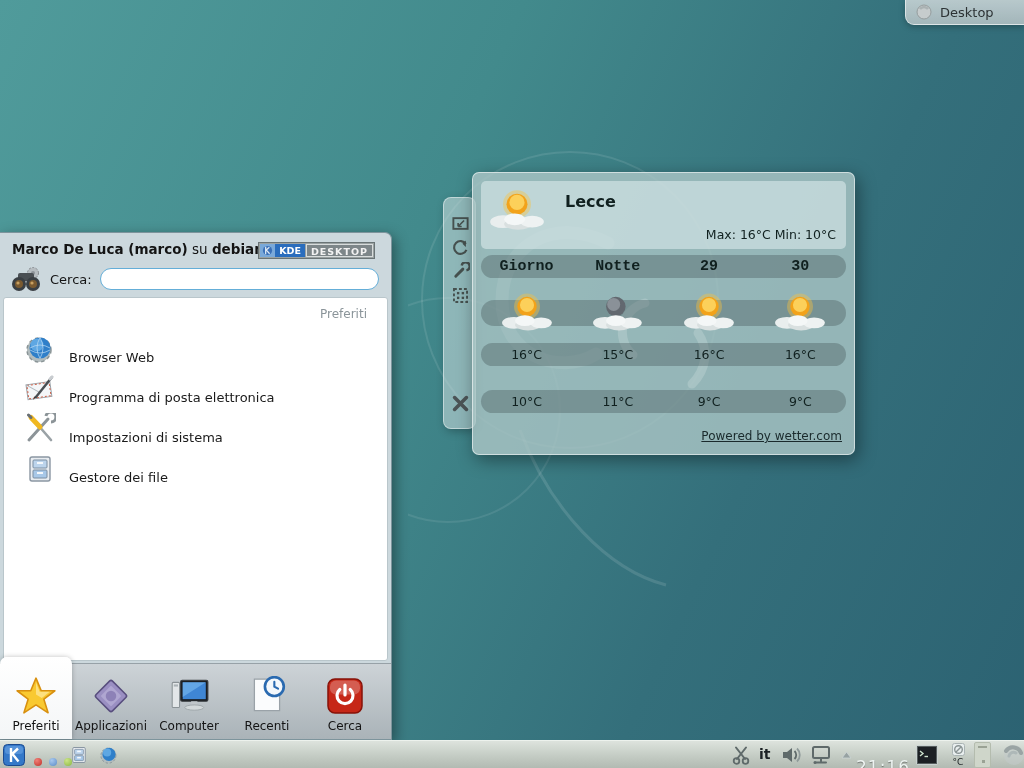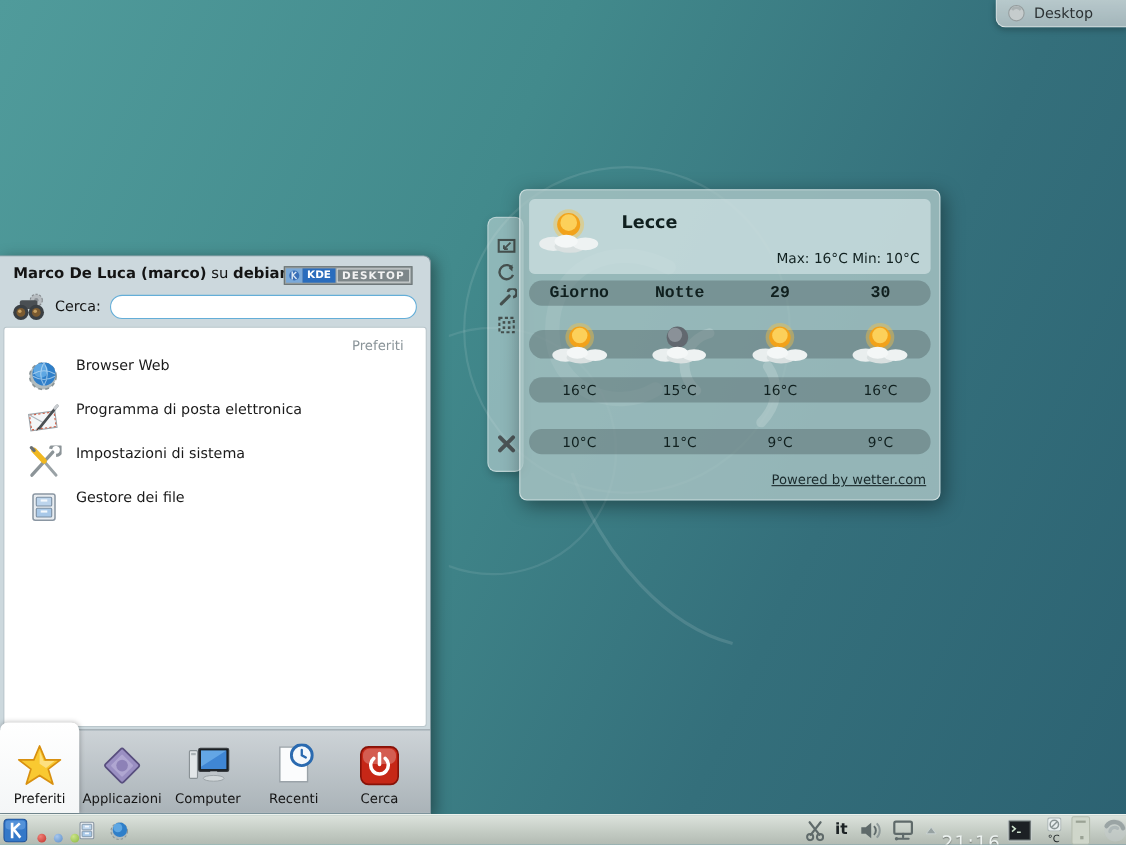--- a/index.html
+++ b/index.html
@@ -60,21 +60,21 @@
   #kickoff .badge .bdesk { background:#7d8689; color:#f2f2f2; font-size:9.5px; font-weight:bold;
     letter-spacing:1px; padding:0 4px; height:13px; line-height:13px; border:1px solid #d8dcdc;
     margin-left:1px; }
   #kickoff .searchrow { display:flex; align-items:center; margin:8px 12px 0 10px; gap:8px; }
   #kickoff .searchrow label { font-size:13px; color:#141414; }
   #kickoff .searchrow input { flex:1; height:22px; border:1.5px solid #64aed8; border-radius:11px;
     background:#fff; outline:none; padding:0 10px; font-size:13px; }
   #kickoff .list { position:absolute; left:3px; right:3px; top:64px; bottom:78px;
     background:#fff; border:1px solid #b9c6cb; border-radius:3px; overflow:hidden; }
   #kickoff .seclabel { text-align:right; color:#8a9499; font-size:12px; padding:9px 20px 4px 0; }
-  #kickoff .item { display:flex; align-items:flex-start; gap:13px; height:40px; padding-left:20px;
+  #kickoff .item { display:flex; align-items:flex-end; gap:13px; height:40px; padding-left:20px;
     cursor:pointer; font-size:13px; color:#1a1a1a; }
   #kickoff .tabs { position:absolute; left:0; right:0; bottom:0; height:76px;
     background: linear-gradient(#cdd3d7, #aab3b8); border-top:1px solid #97a1a7;
     border-radius:0 0 0 0; display:flex; }
   #kickoff .tab { width:78px; display:flex; flex-direction:column; align-items:center;
     justify-content:flex-end; padding-bottom:6px; gap:3px; cursor:pointer; }
   #kickoff .tab .tlabel { font-size:12px; color:#141414; }
   #kickoff .tab.active { background: linear-gradient(#ffffff,#f4f6f7); width:72px;
     margin-top:-7px; border-radius:7px 7px 0 0; box-shadow: 0 0 5px rgba(0,0,0,.25); }
 

